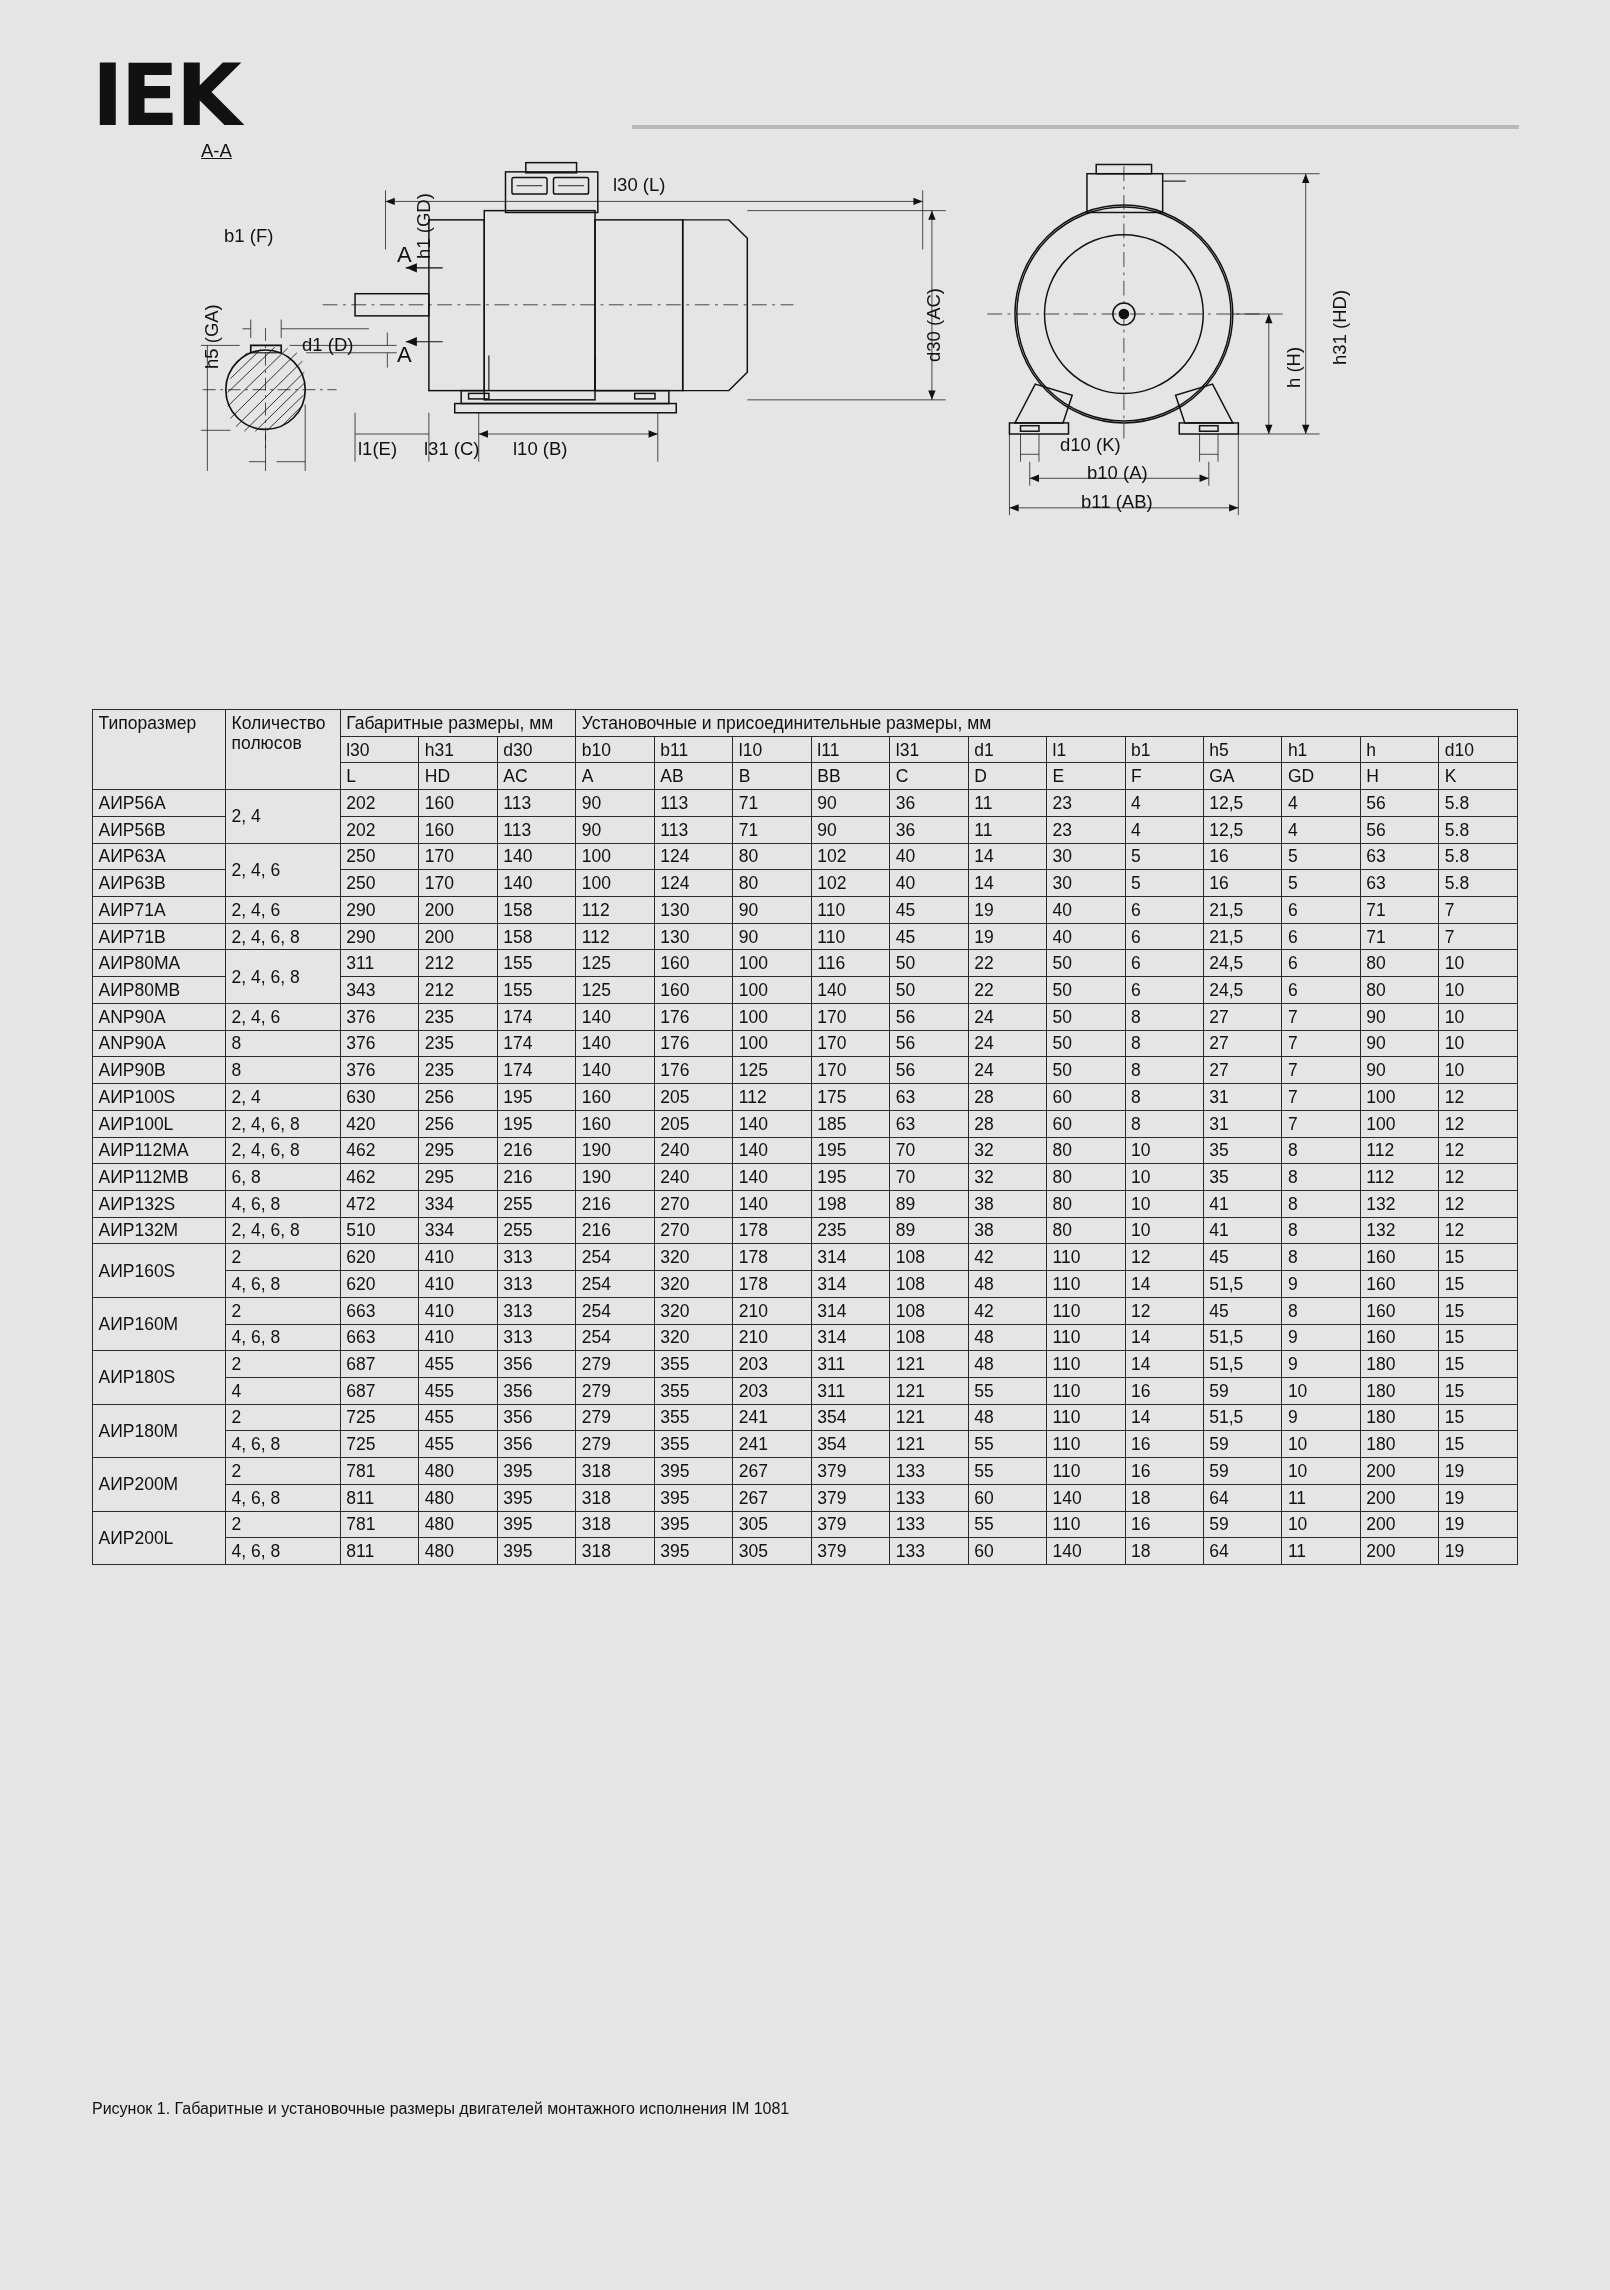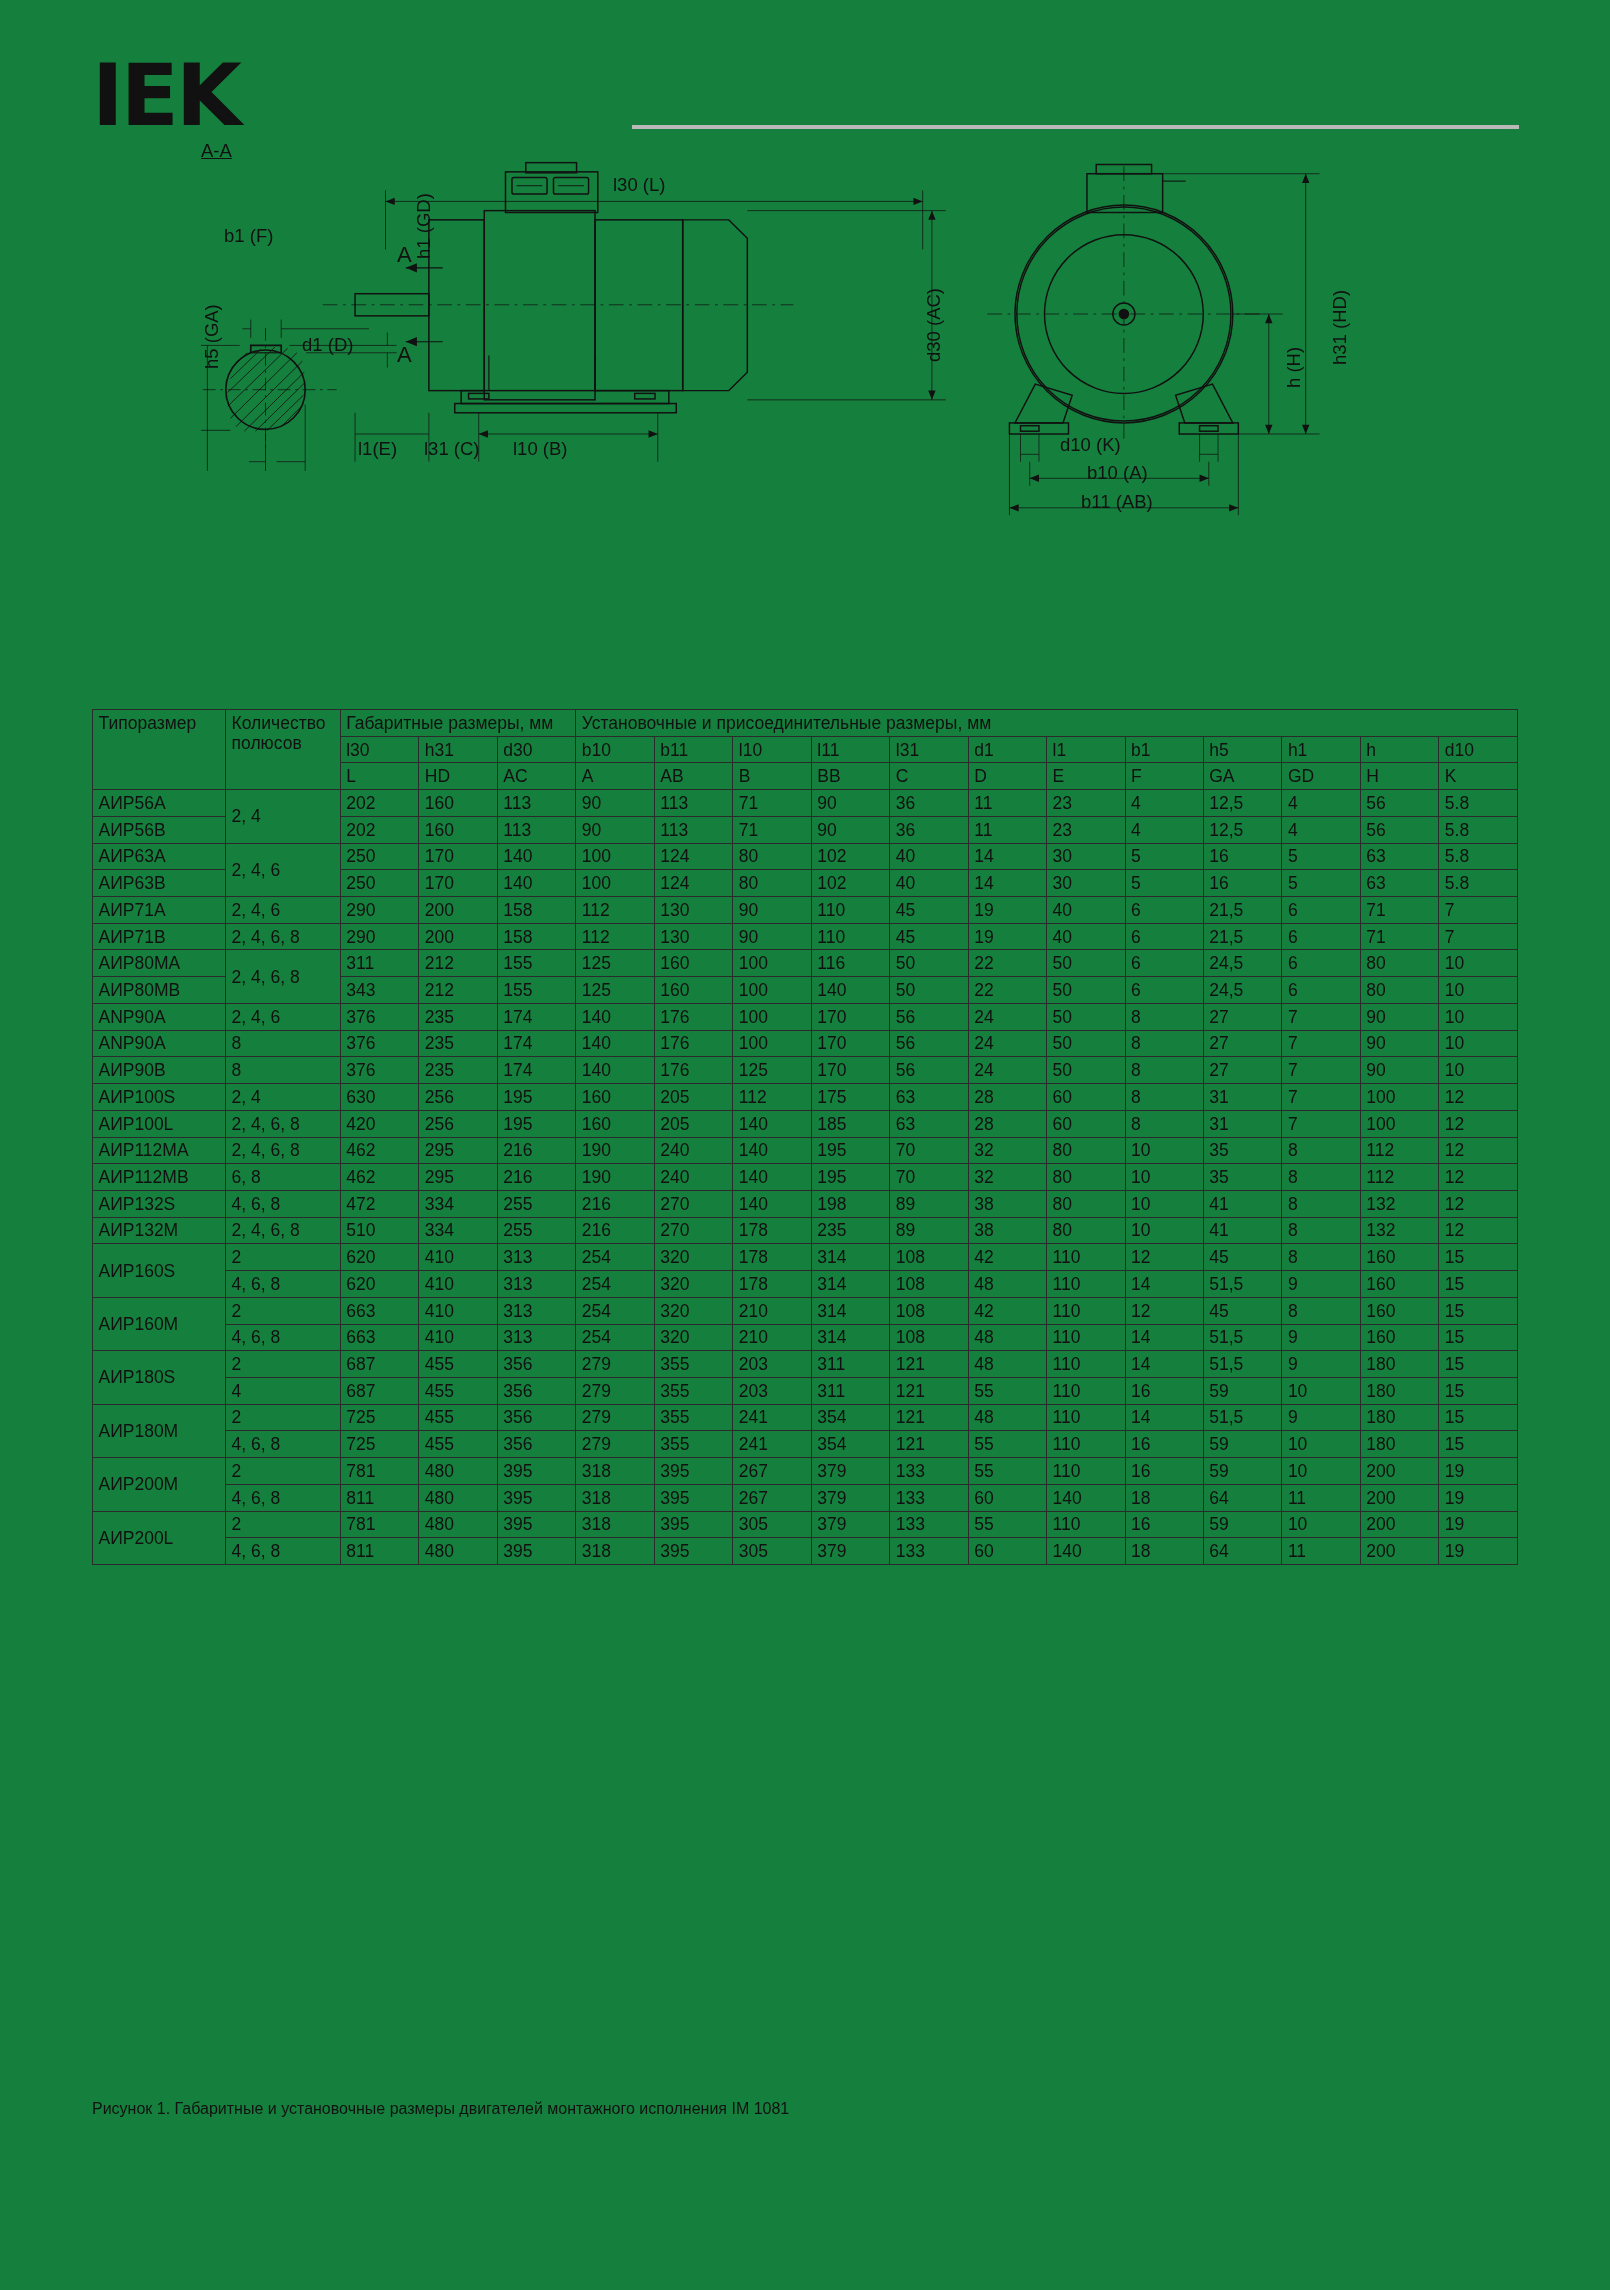--- a/index.html
+++ b/index.html
@@ -8,21 +8,21 @@
     background: #ffffff;
   }
   body {
     font-family: "Liberation Sans", sans-serif;
     color: #111111;
   }
   .page {
     position: relative;
     width: 1611px;
     height: 2291px;
-    background: #15803d;
+    background: #e5e5e5;
     box-sizing: border-box;
     overflow: hidden;
   }
   
   .header {
     position: absolute;
     left: 92px;
     top: 44px;
     right: 92px;
     height: 102px;

